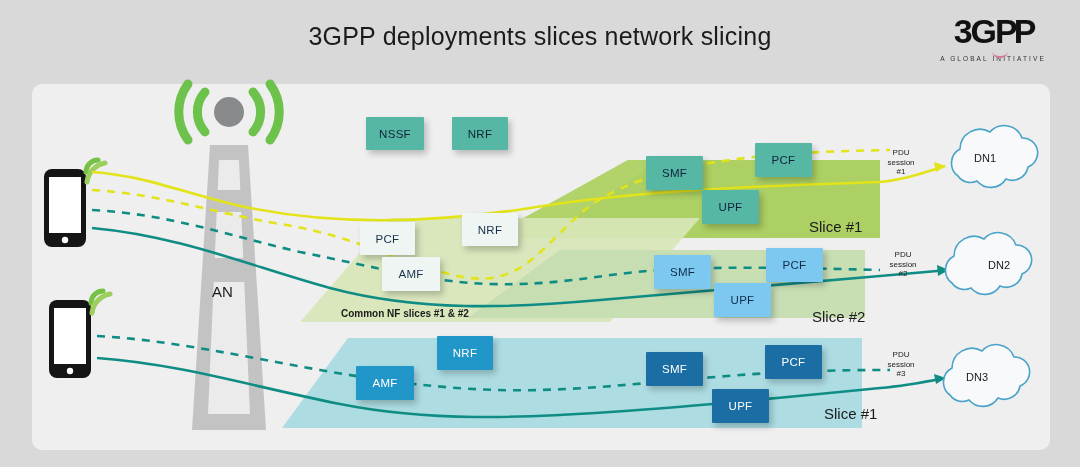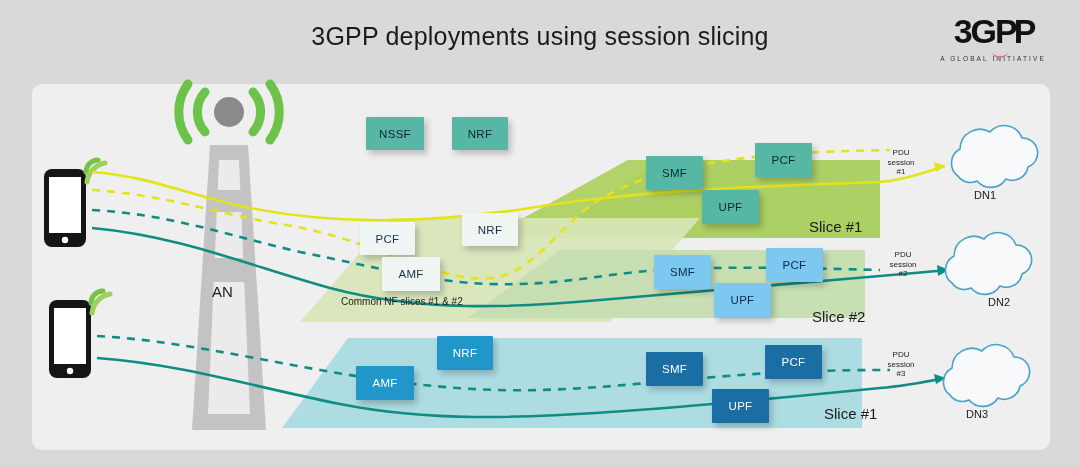--- a/index.html
+++ b/index.html
@@ -58,28 +58,28 @@
   .n-lblue{background:#7cc8f0;color:#0e2d4a;}
   .n-mblue{background:#2196c9;color:#ffffff;}
   .n-dblue{background:#1a6ea4;color:#ffffff;}
 
   
   .lbl{position:absolute;color:#1b1b1b;pointer-events:none;}
   .slice-lbl{font-size:15px;}
   .common-lbl{font-size:10px;}
   .pdu-lbl{font-size:8px;text-align:center;line-height:9.5px;color:#222;}
   .an-lbl{font-size:15px;color:#1b1b1b;}
-  .dn-lbl{font-size:11px;color:#1b1b1b;margin-top:37px;}
+  .dn-lbl{font-size:11px;color:#1b1b1b;}
 </style>
 </head>
 <body>
 
 <div id="root">
 
-  <div class="title">3GPP deployments using session slicing</div>
+  <div class="title">3GPP deployments slices network slicing</div>
 
   <div class="logo">
     <div class="mark">
       <span>3G</span><span class="pp">PP</span>
     </div>
     <div class="swoosh"></div>
     <div class="tag">A GLOBAL INITIATIVE</div>
   </div>
 
   <div class="panel"></div>
@@ -165,21 +165,21 @@
     <g>
       <path d="M952 283 a16 16 0 0 1 2 -27 a20 20 0 0 1 30 -17 a19 19 0 0 1 32 6 a15 15 0 0 1 6 29 a16 16 0 0 1 -22 12 a18 18 0 0 1 -29 2 a15 15 0 0 1 -19 -5 z" fill="#f7f9fa" stroke="#4aa3c8" stroke-width="1.6"></path>
     </g>
     <g>
       <path d="M950 395 a16 16 0 0 1 2 -27 a20 20 0 0 1 30 -17 a19 19 0 0 1 32 6 a15 15 0 0 1 6 29 a16 16 0 0 1 -22 12 a18 18 0 0 1 -29 2 a15 15 0 0 1 -19 -5 z" fill="#f7f9fa" stroke="#4aa3c8" stroke-width="1.6"></path>
     </g>
   </svg>
 
   <div class="lbl an-lbl" style="left:212px;top:283px;">AN</div>
 
-  <div class="lbl common-lbl" style="left:341px;top:296px;">Common NF slices #1 &amp; #2</div>
+  <div class="lbl common-lbl" style="left:341px;top:308px;font-weight:bold;">Common NF slices #1 &amp; #2</div>
 
   <div class="lbl slice-lbl" style="left:809px;top:218px;">Slice #1</div>
   <div class="lbl slice-lbl" style="left:812px;top:296px;margin-top:12px;">Slice #2</div>
   <div class="lbl slice-lbl" style="left:824px;top:405px;">Slice #1</div>
 
   <div class="lbl pdu-lbl" style="left:878px;top:148px;width:46px;">
     <div>PDU</div>
     <div>session</div>
     <div>#1</div>
   </div>

